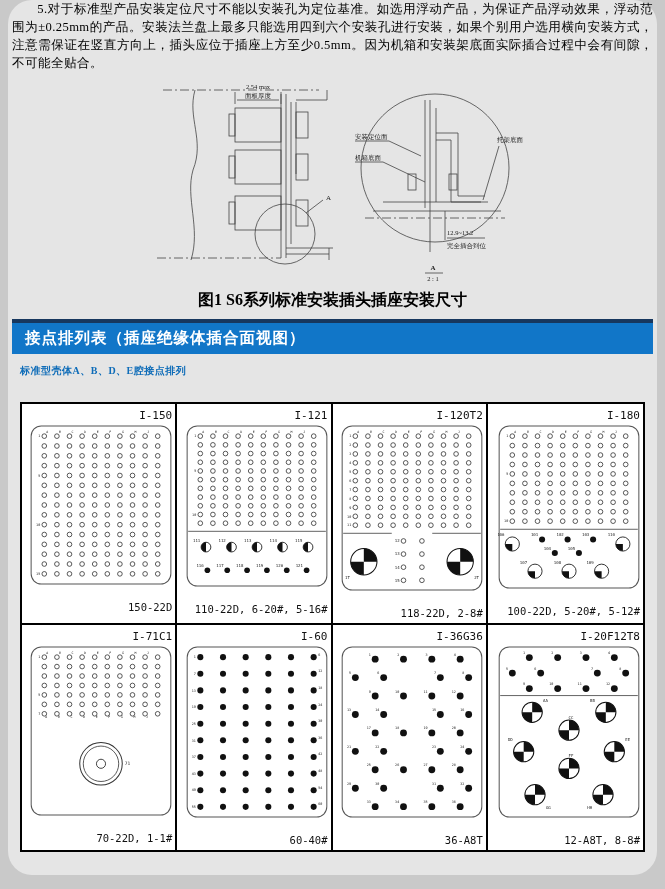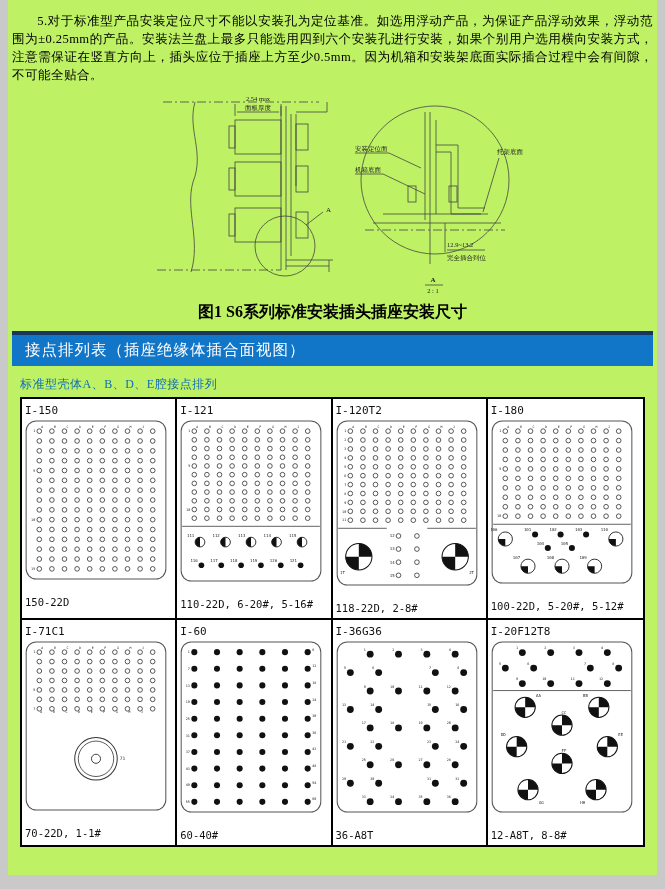--- a/index.html
+++ b/index.html
@@ -1,27 +1,27 @@
 <!DOCTYPE html>
 <html><head>
 <meta charset="utf-8">
 <style>
   html,body{margin:0;padding:0;}
   body{background:#c9c9c9;width:665px;font-family:"Liberation Serif","DejaVu Serif",serif;}
-  .page{background:#bef264;margin:0 8px 14px 8px;min-height:875px;padding:12px 2px 8px 2px;box-sizing:border-box;}
+  .page{background:#e5e5e5;margin:0 8px 14px 8px;min-height:875px;padding:0 2px 8px 2px;box-sizing:border-box;border-radius:24px;}
   .para{font-size:12.6px;line-height:18px;text-align:justify;text-indent:2em;color:#000;margin:0 2px;letter-spacing:0.4px;}
   .figure-wrap{text-align:center;margin:6px 0 0 0;}
   .diagram{width:402px;height:204px;}
   .diagram text{fill:#222;font-family:"Liberation Serif","DejaVu Serif",serif;}
   .fig-caption{text-align:center;font-weight:bold;font-size:16px;margin:4px 0 8px 0;color:#000;}
   .navy-rule{height:4px;margin:0 2px;}
-  .banner{color:#fff;font-weight:normal;font-size:15.5px;padding:5px 0 5px 13px;margin:0 2px;letter-spacing:1px;}
-  .subtitle{font-weight:normal;font-size:12px;margin:10px 2px 4px 10px;letter-spacing:0.5px;}
+  .banner{color:#fff;font-weight:bold;font-size:15.5px;padding:5px 0 5px 13px;margin:0 2px;letter-spacing:1px;}
+  .subtitle{font-weight:bold;font-size:10px;margin:10px 2px 24px 10px;letter-spacing:0.5px;}
   .pin-table{display:grid;grid-template-columns:repeat(4,1fr);border:2px solid #000;margin:0 10px;background:#fff;}
-  .cell{border-right:2px solid #000;border-bottom:2px solid #000;padding:5px 3px 4px 3px;display:flex;flex-direction:column;align-items:flex-start;box-sizing:border-box;}
+  .cell{border-right:2px solid #000;border-bottom:2px solid #000;padding:5px 3px 4px 3px;display:flex;flex-direction:column;align-items:flex-end;box-sizing:border-box;}
   .cell:nth-child(4n){border-right:none;}
   .cell:nth-child(n+5){border-bottom:none;}
   .cell-title{font-family:"DejaVu Sans Mono",monospace;font-size:11px;color:#111;margin-bottom:3px;}
   .cell-caption{font-family:"DejaVu Sans Mono",monospace;font-size:10.5px;color:#111;margin-top:16px;}
   .face-svg{display:block;}
 </style>
 </head>
 <body>
 
 <div class="page">

